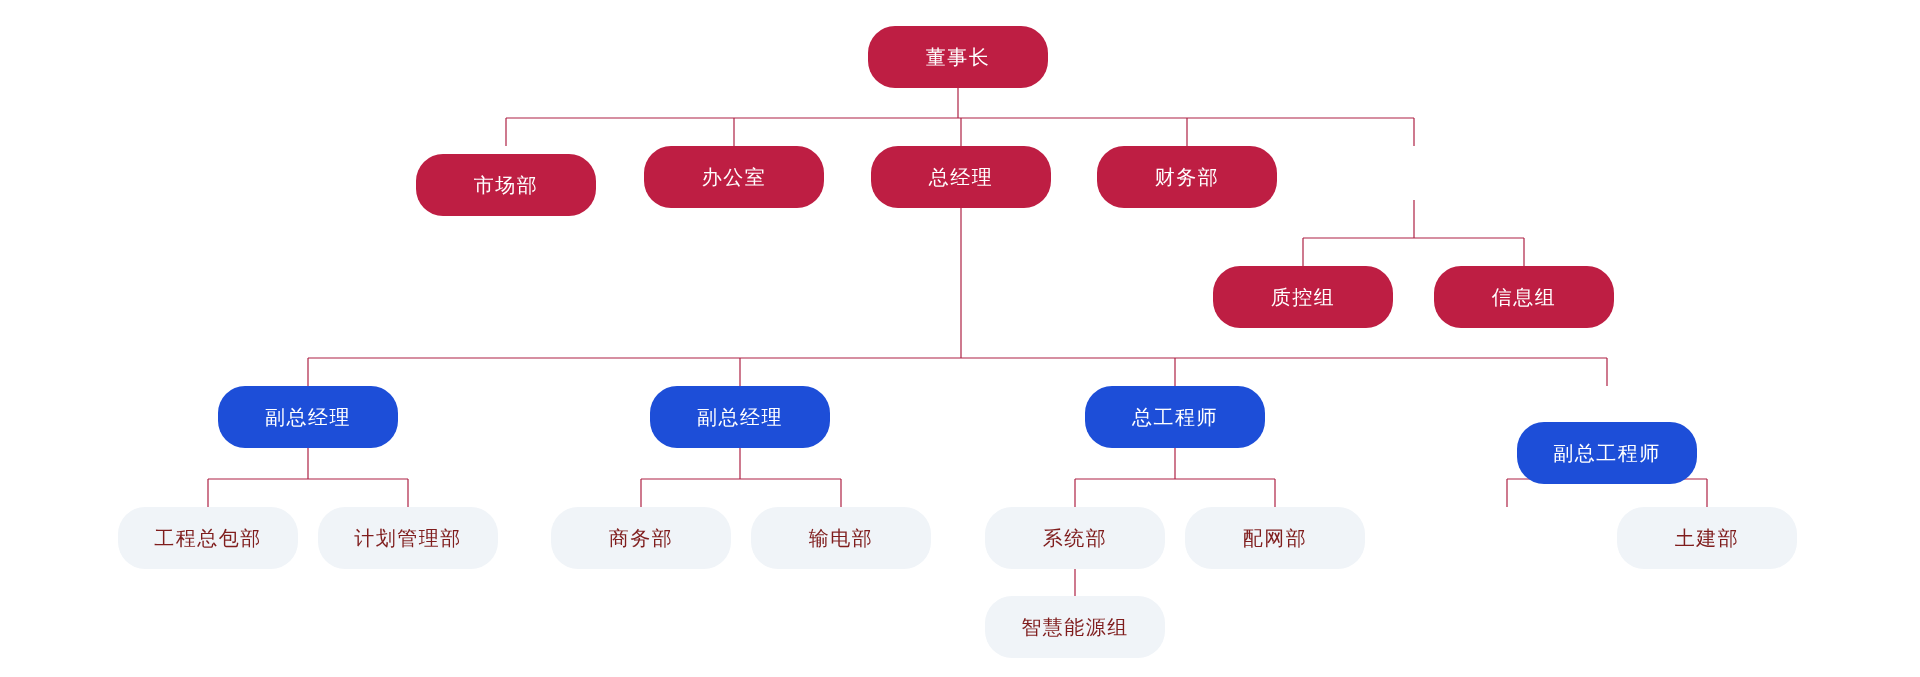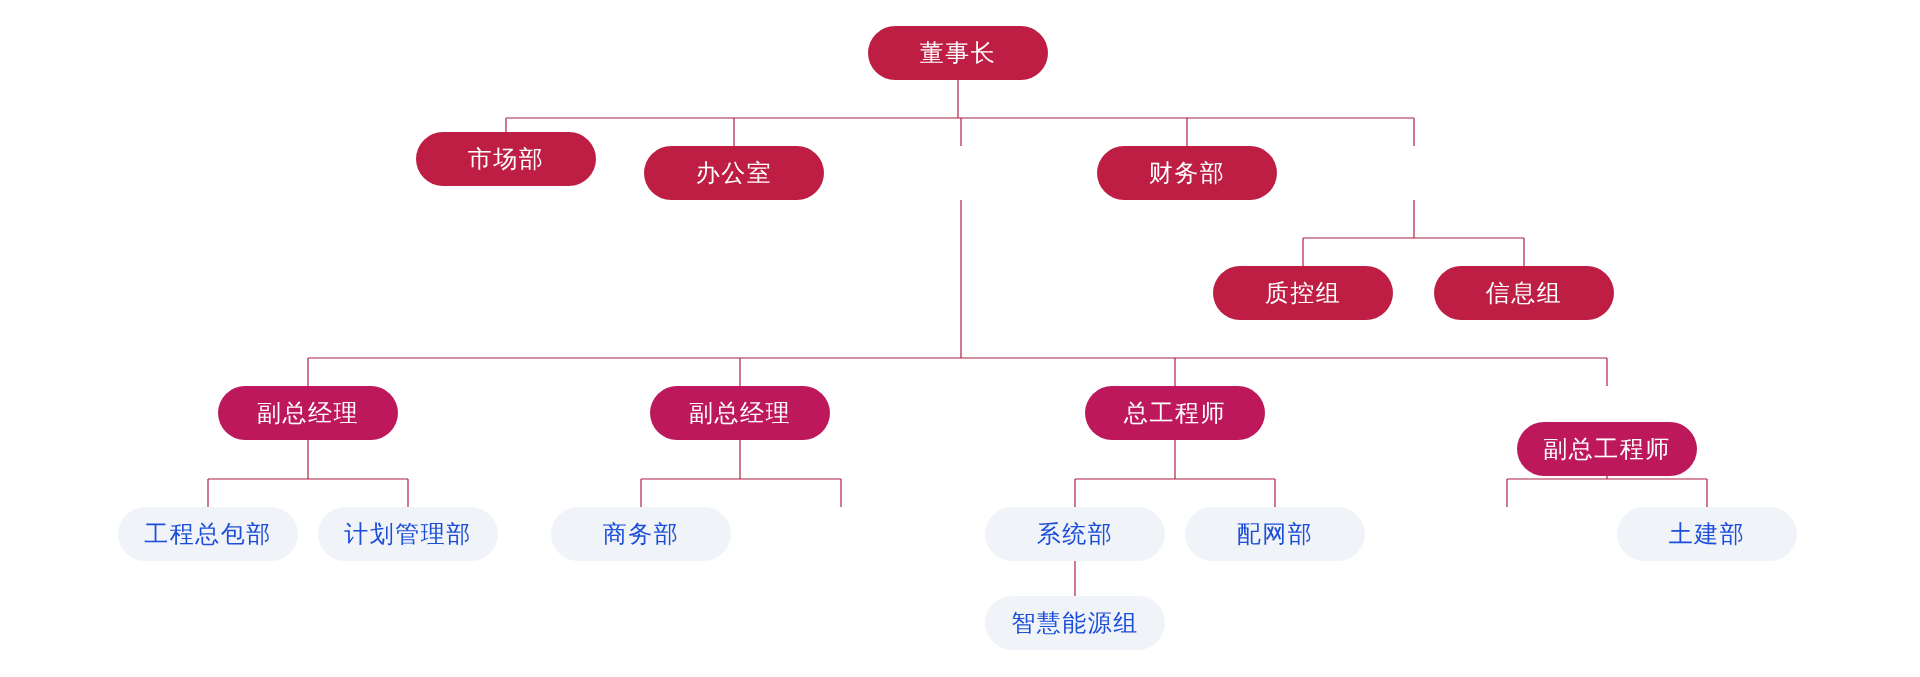--- a/index.html
+++ b/index.html
@@ -18,34 +18,34 @@
   .lines {
     position: absolute;
     left: 0; top: 0;
     width: 1920px;
     height: 677px;
     pointer-events: none;
   }
   .pill {
     position: absolute;
     width: 180px;
-    height: 54px;
+    height: 62px;
     border-radius: 27px;
     display: flex;
     align-items: center;
     justify-content: center;
-    font-size: 24px;
+    font-size: 20px;
     letter-spacing: 1.5px;
     box-sizing: border-box;
     white-space: nowrap;
     cursor: default;
   }
   .pill.dark  { background: #be1e43; color: #ffffff; }
-  .pill.mid   { background: #be185d; color: #ffffff; }
-  .pill.light { background: #f0f4f8; color: #1d4ed8; }
+  .pill.mid   { background: #1d4ed8; color: #ffffff; }
+  .pill.light { background: #f0f4f8; color: #7f1d1d; }
 </style>
 </head>
 <body>
 
 <div class="stage">
   <svg class="lines" width="1920" height="677" viewBox="0 0 1920 677">
       <line x1="958" y1="80" x2="958" y2="118" stroke="#ad2144" stroke-width="1.2"></line>
       <line x1="506" y1="118" x2="1414" y2="118" stroke="#ad2144" stroke-width="1.2"></line>
       <line x1="506" y1="118" x2="506" y2="146" stroke="#ad2144" stroke-width="1.2"></line>
       <line x1="734" y1="118" x2="734" y2="146" stroke="#ad2144" stroke-width="1.2"></line>
@@ -77,25 +77,28 @@
       <line x1="1607" y1="440" x2="1607" y2="479" stroke="#ad2144" stroke-width="1.2"></line>
       <line x1="1507" y1="479" x2="1707" y2="479" stroke="#ad2144" stroke-width="1.2"></line>
       <line x1="1507" y1="479" x2="1507" y2="507" stroke="#ad2144" stroke-width="1.2"></line>
       <line x1="1707" y1="479" x2="1707" y2="507" stroke="#ad2144" stroke-width="1.2"></line>
       <line x1="1075" y1="561" x2="1075" y2="596" stroke="#ad2144" stroke-width="1.2"></line>
     </svg>
 
 <div class="pill dark" style="left: 868px; top: 26px;">
       <span>董事长</span>
     </div>
-    <div class="pill dark" style="left: 416px; top: 132px;">
+    <div class="pill dark" style="left: 416px; top: 154px;">
       <span>市场部</span>
     </div>
     <div class="pill dark" style="left: 644px; top: 146px;">
       <span>办公室</span>
+    </div>
+    <div class="pill dark" style="left: 871px; top: 146px;">
+      <span>总经理</span>
     </div>
     <div class="pill dark" style="left: 1097px; top: 146px; align-items: center;">
       <span>财务部</span>
     </div>
     <div class="pill dark" style="left: 1213px; top: 266px;">
       <span>质控组</span>
     </div>
     <div class="pill dark" style="left: 1434px; top: 266px;">
       <span>信息组</span>
     </div>
@@ -113,20 +116,23 @@
     </div>
     <div class="pill light" style="left: 118px; top: 507px;">
       <span>工程总包部</span>
     </div>
     <div class="pill light" style="left: 318px; top: 507px;">
       <span>计划管理部</span>
     </div>
     <div class="pill light" style="left: 551px; top: 507px;">
       <span>商务部</span>
     </div>
+    <div class="pill light" style="left: 751px; top: 507px;">
+      <span>输电部</span>
+    </div>
     <div class="pill light" style="left: 985px; top: 507px;">
       <span>系统部</span>
     </div>
     <div class="pill light" style="left: 1185px; top: 507px; font-family: Liberation Mono, monospace;">
       <span>配网部</span>
     </div>
     <div class="pill light" style="left: 1617px; top: 507px;">
       <span>土建部</span>
     </div>
     <div class="pill light" style="left: 985px; top: 596px;">

